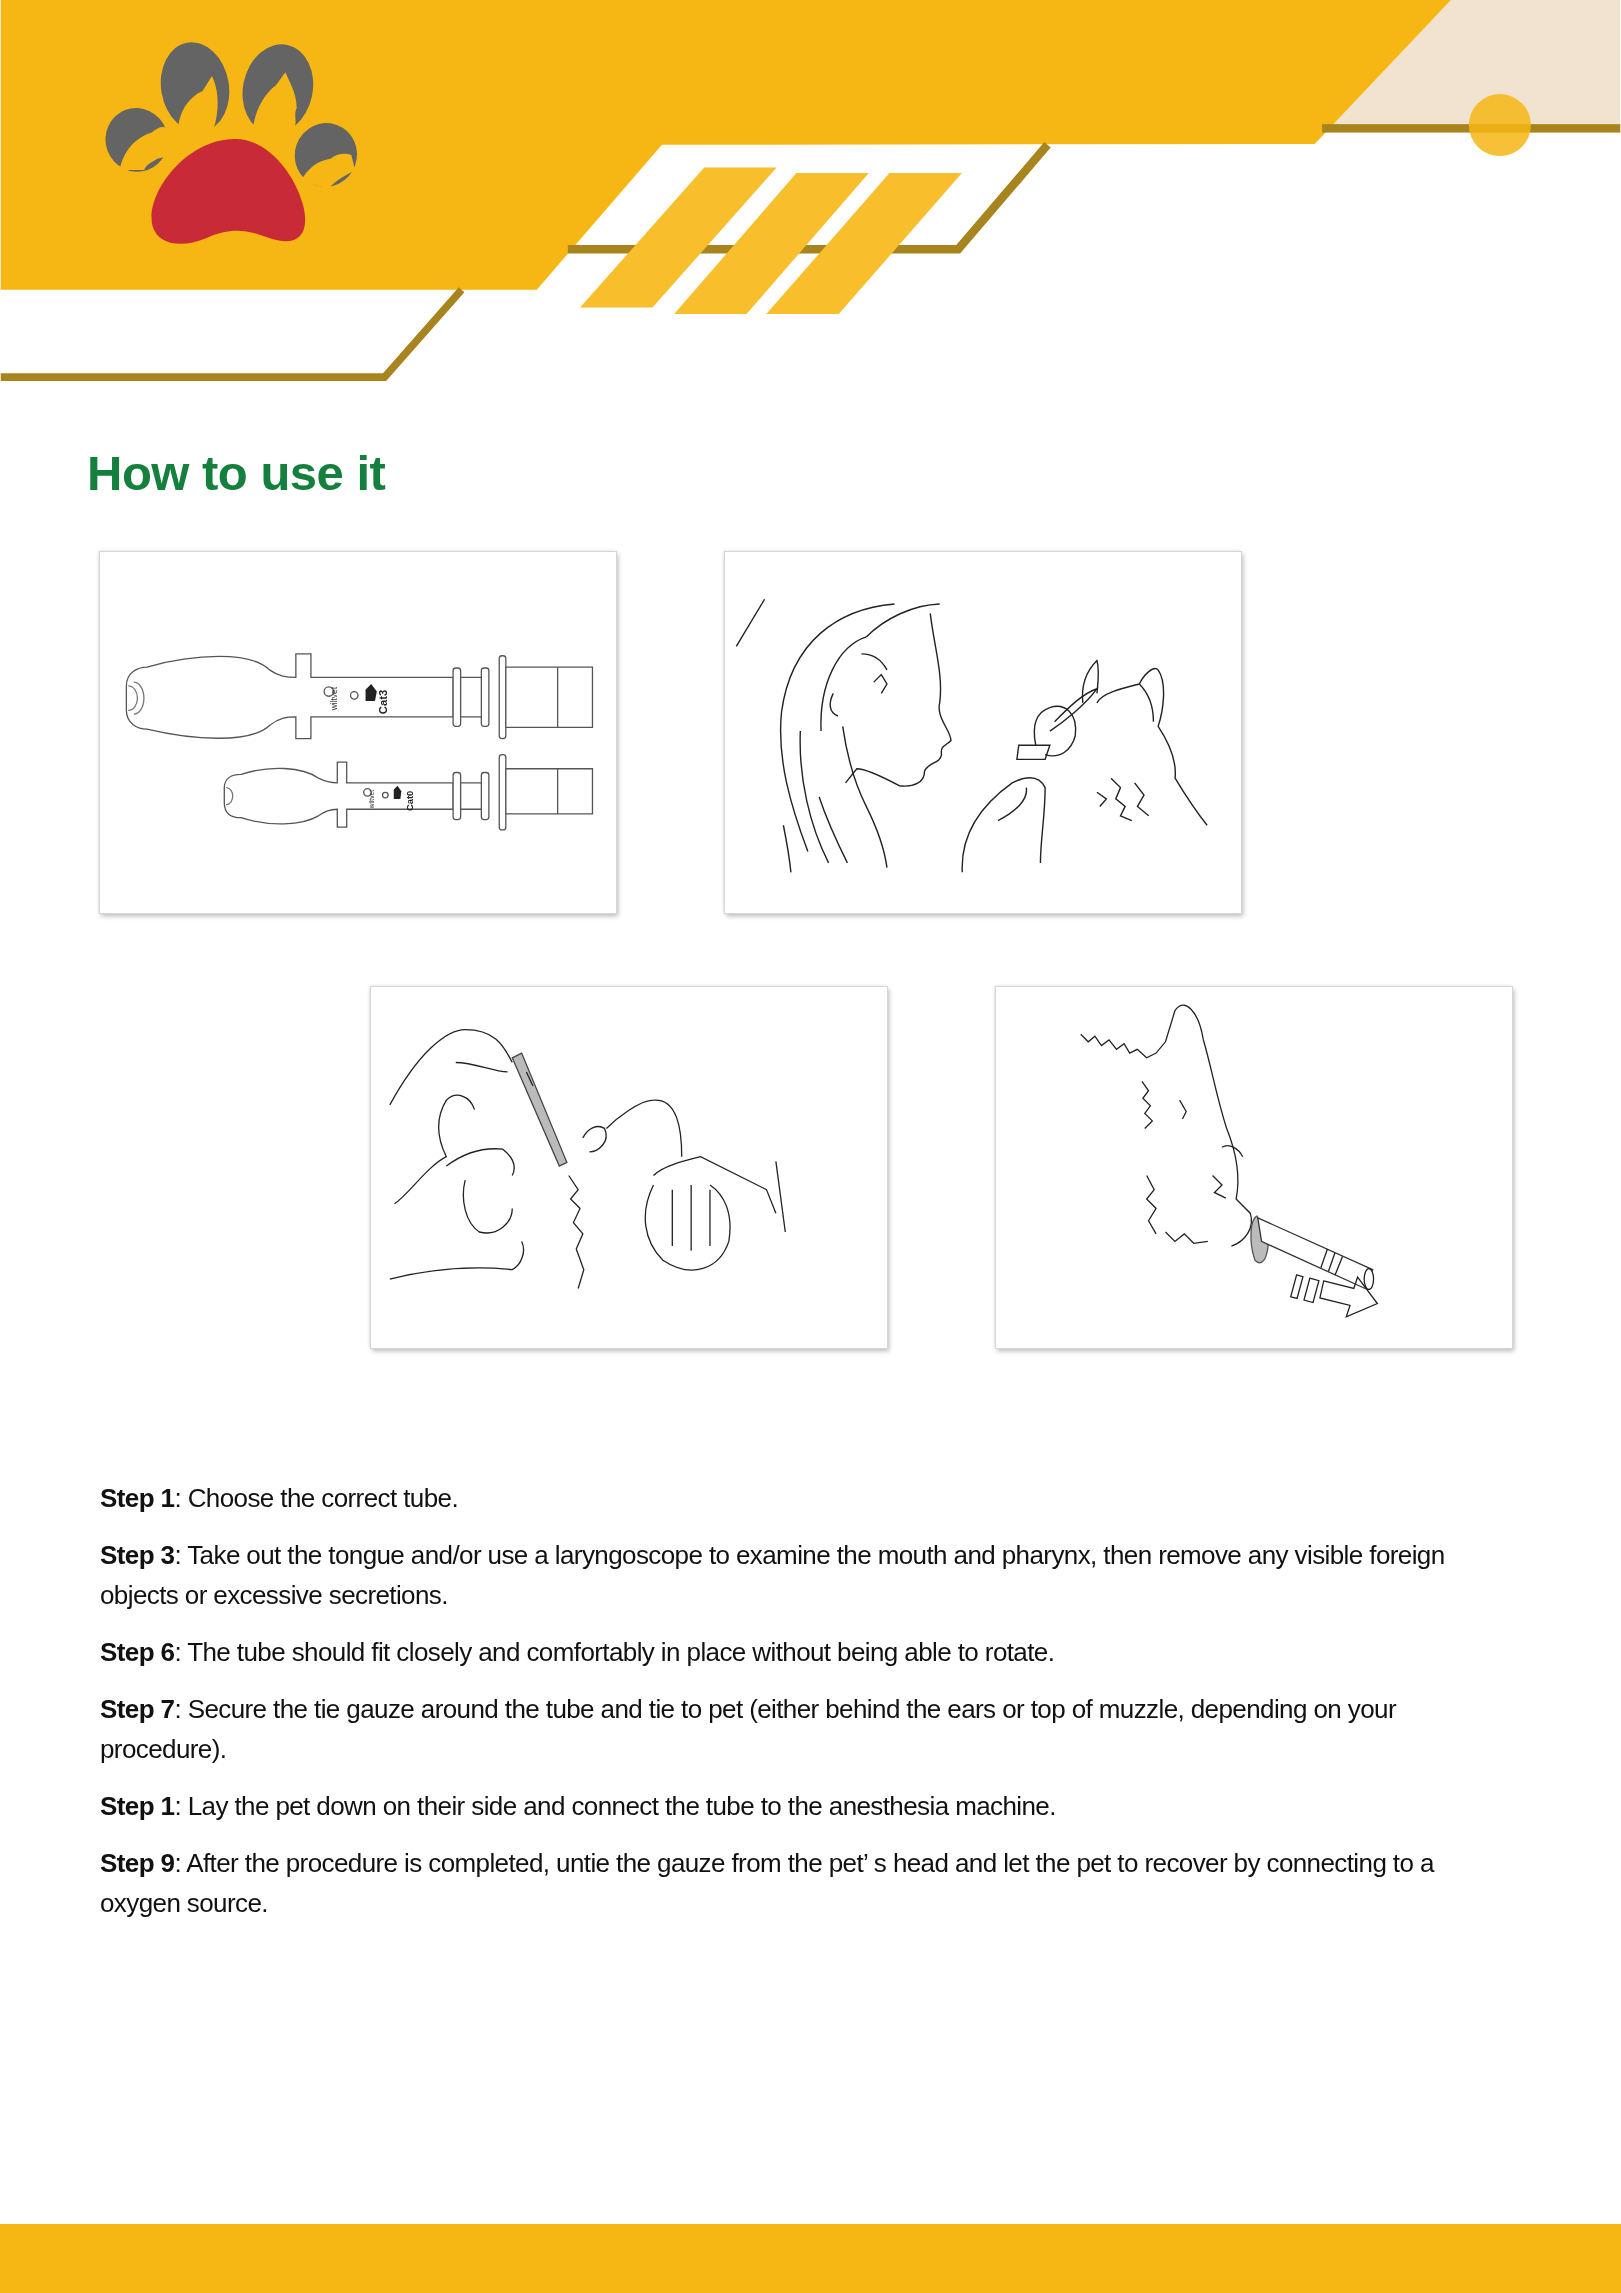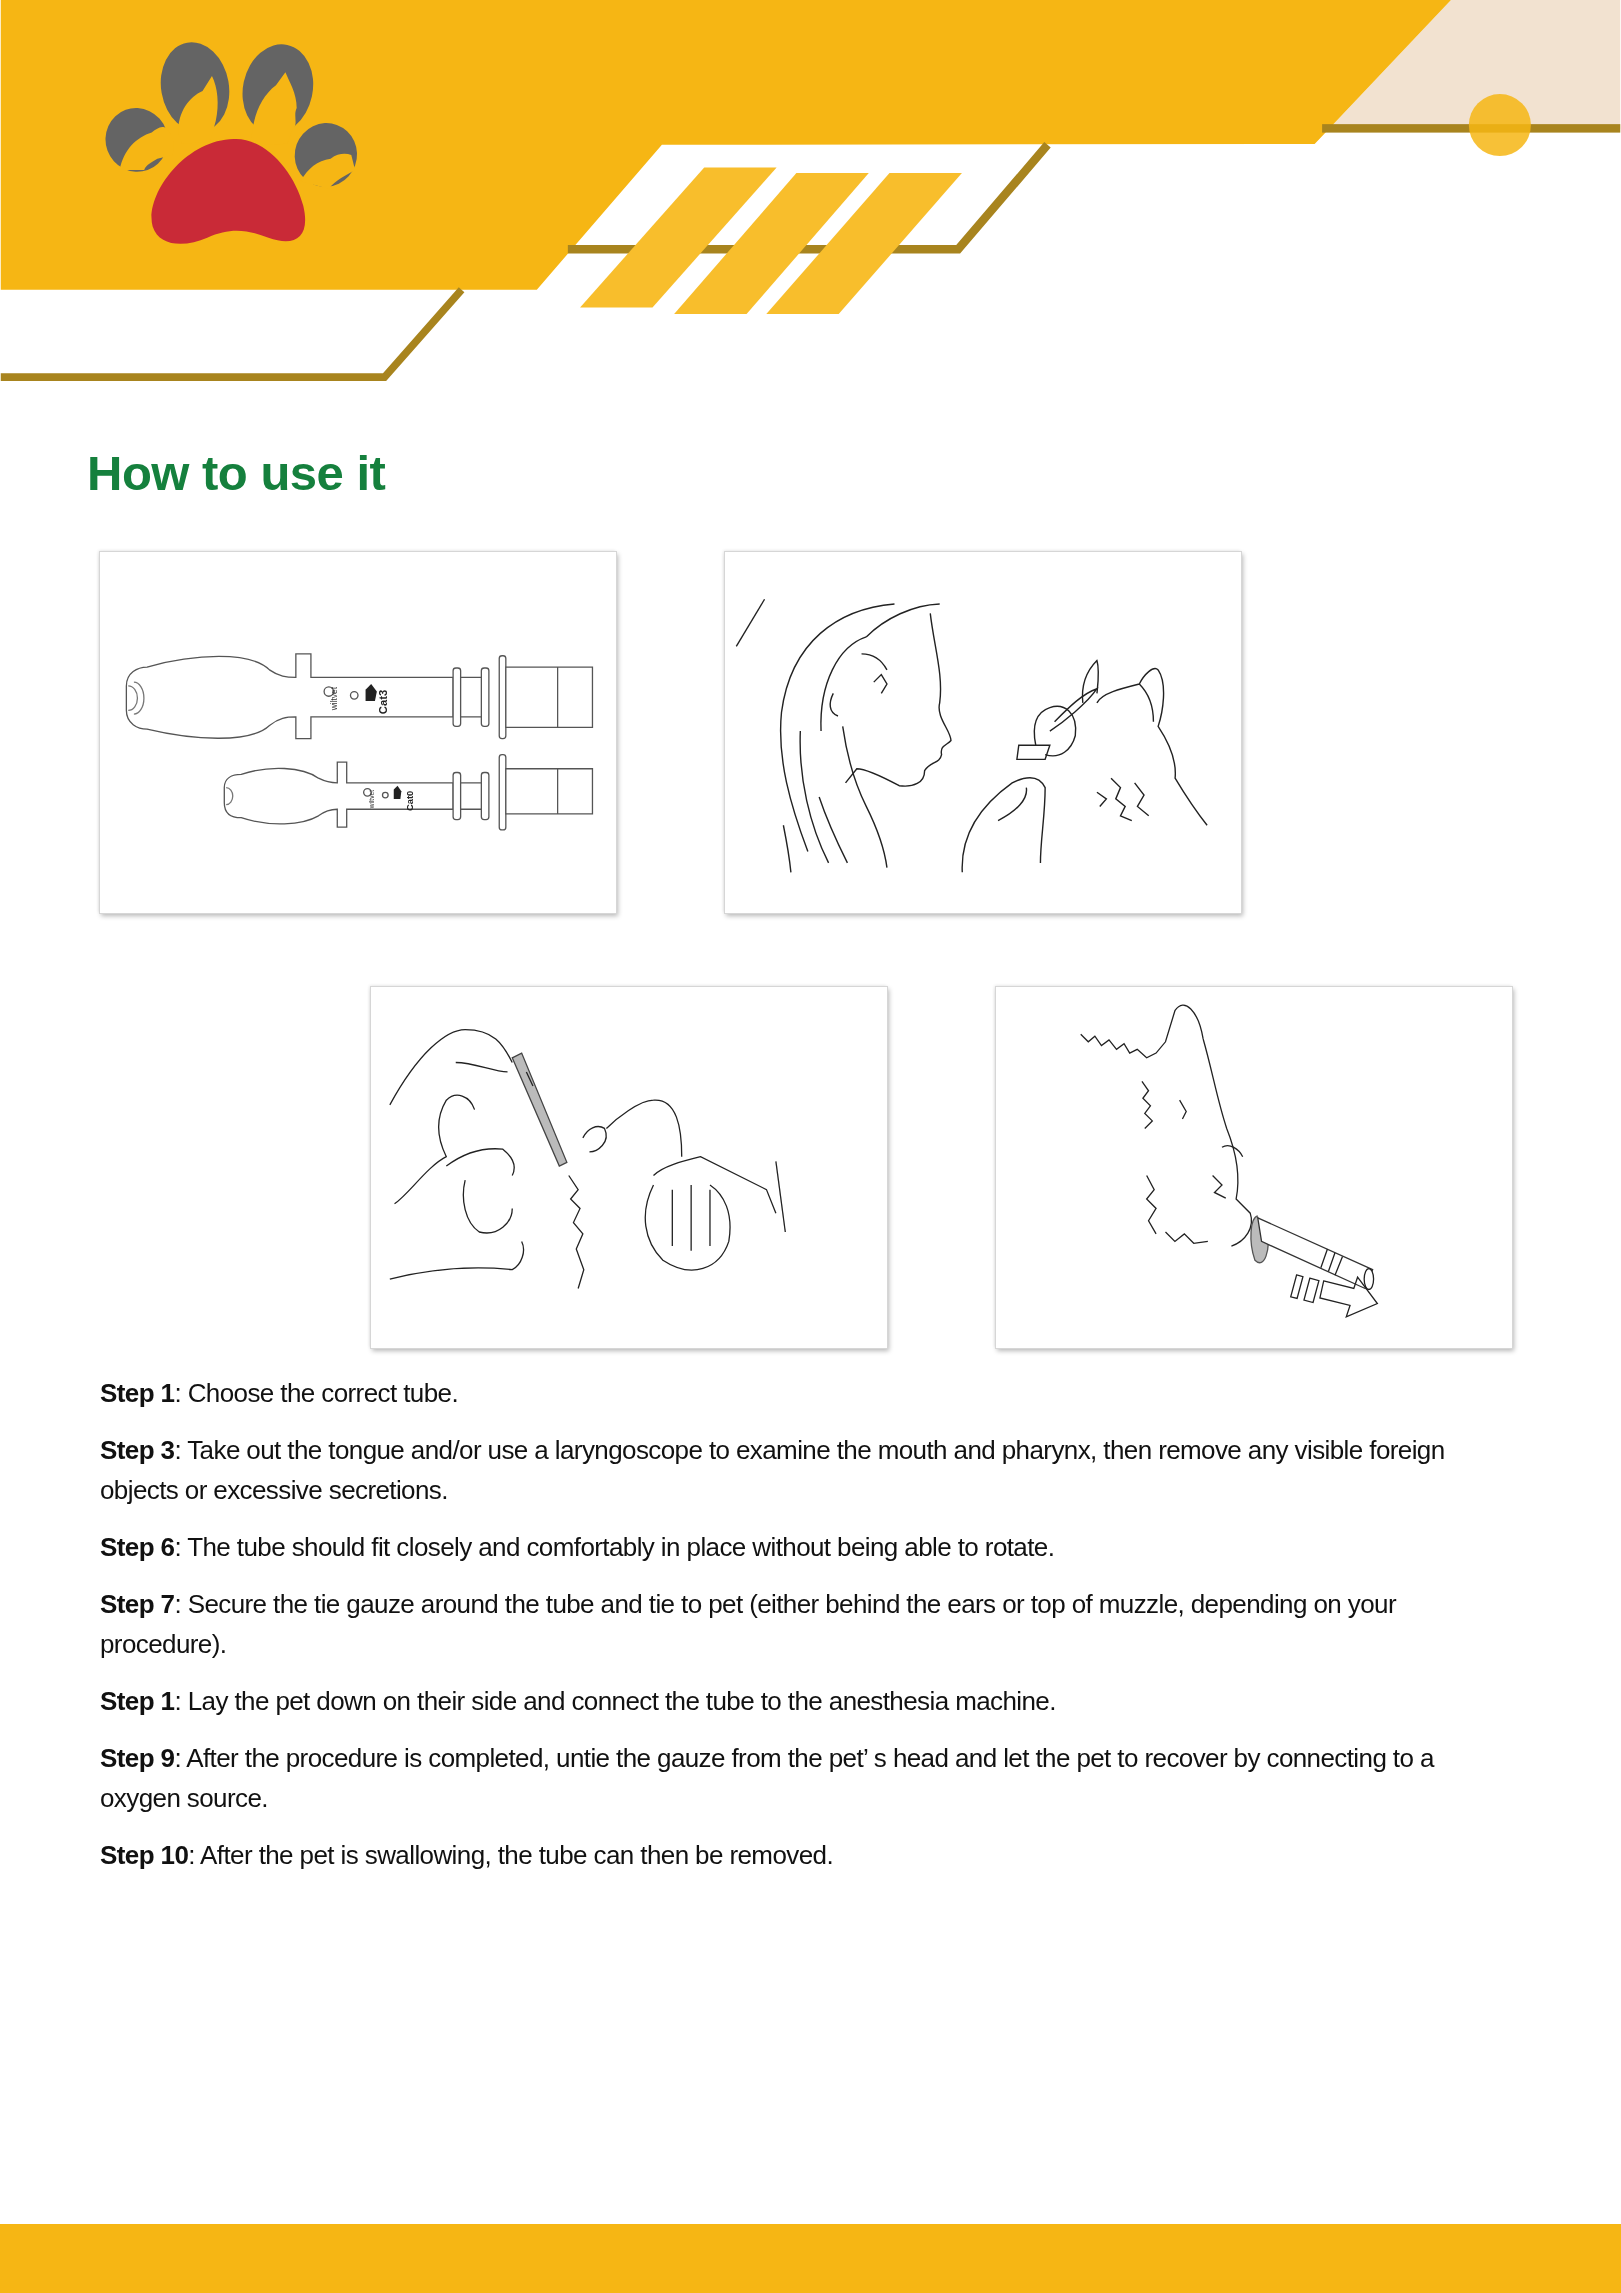--- a/index.html
+++ b/index.html
@@ -21,21 +21,21 @@
   .panel {
     position: absolute; width: 516px; height: 361px;
     background: #ffffff;
     border: 0.9px solid #d6d6d6;
     box-shadow: 1.9px 2.8px 4.7px rgba(0,0,0,0.28), -0.9px -0.9px 2.8px rgba(0,0,0,0.08);
   }
   .panel svg { position: absolute; left: 0; top: 0; width: 100%; height: 100%; }
   .panel svg * { vector-effect: non-scaling-stroke; }
 
   .steps {
-    position: absolute; left: 100px; top: 1373px; width: 1412px;
+    position: absolute; left: 100px; top: 1478px; width: 1412px;
     font-size: 26px; line-height: 40px; letter-spacing: -0.6px;
   }
   .step { margin: 0 0 17px 0; }
   .step-label { font-weight: bold; }
 
   .footer-bar {
     position: absolute; left: 0; top: 2224px; width: 1621px; height: 70px;
     background: #F6B614;
   }
 </style>
@@ -201,17 +201,16 @@
   </svg>
 </div>
 
 <div class="steps">
   <p class="step"><span class="step-label">Step 1</span><span>: Choose the correct tube.</span></p>
   <p class="step"><span class="step-label">Step 3</span><span>: Take out the tongue and/or use a laryngoscope to examine the mouth and pharynx, then remove any visible foreign objects or excessive secretions.</span></p>
   <p class="step"><span class="step-label">Step 6</span><span>: The tube should fit closely and comfortably in place without being able to rotate.</span></p>
   <p class="step"><span class="step-label">Step 7</span><span>: Secure the tie gauze around the tube and tie to pet (either behind the ears or top of muzzle, depending on your procedure).</span></p>
   <p class="step"><span class="step-label">Step 1</span><span>:  Lay the pet down on their side and connect the tube to the anesthesia machine.</span></p>
   <p class="step"><span class="step-label">Step 9</span><span>: After the procedure is completed, untie the gauze from the pet’ s head and let the pet to recover by connecting to a oxygen source.</span></p>
-  <p class="step"><span class="step-label">Step 10</span><span>:  After the pet is swallowing, the tube can then be removed.</span></p>
 </div>
 
 <div class="footer-bar"></div>
 
 
 </body></html>

